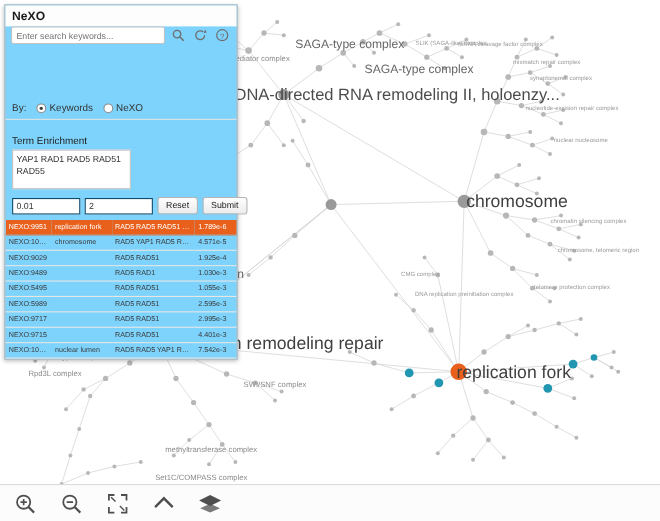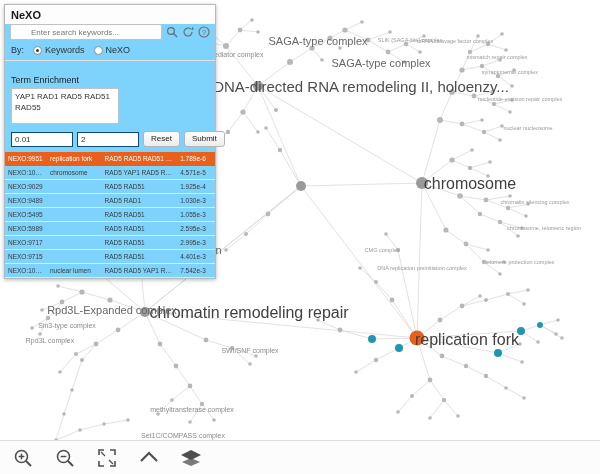--- a/index.html
+++ b/index.html
@@ -56,21 +56,21 @@
   .search-row {
     display: flex;
     align-items: center;
     padding: 0 5px 4px 5px;
     gap: 4px;
   }
   .search-input {
     flex: 1;
     height: 16px;
     font-size: 8px;
-    padding: 1px 20px;
+    padding: 1px 4px;
     border: 1px solid #c2c2c2;
     background: #fff;
     color: #555;
     border-radius: 2px;
     outline: none;
   }
   .icon-btn {
     width: 16px; height: 16px;
     display: flex; align-items: center; justify-content: center;
     color: #6d6d6d;
@@ -78,20 +78,21 @@
   }
   .icon-btn svg { display: block; }
 
   .by-row {
     display: flex;
     align-items: flex-start;
     gap: 9px;
     padding: 1px 6px 5px 6px;
     font-size: 9px;
     color: #333;
+    margin-top: 48px;
   }
   .radio {
     display: inline-flex;
     align-items: center;
     gap: 3px;
   }
   .radio .dot {
     width: 9px; height: 9px;
     border: 1px solid #8e8e8e;
     border-radius: 50%;

